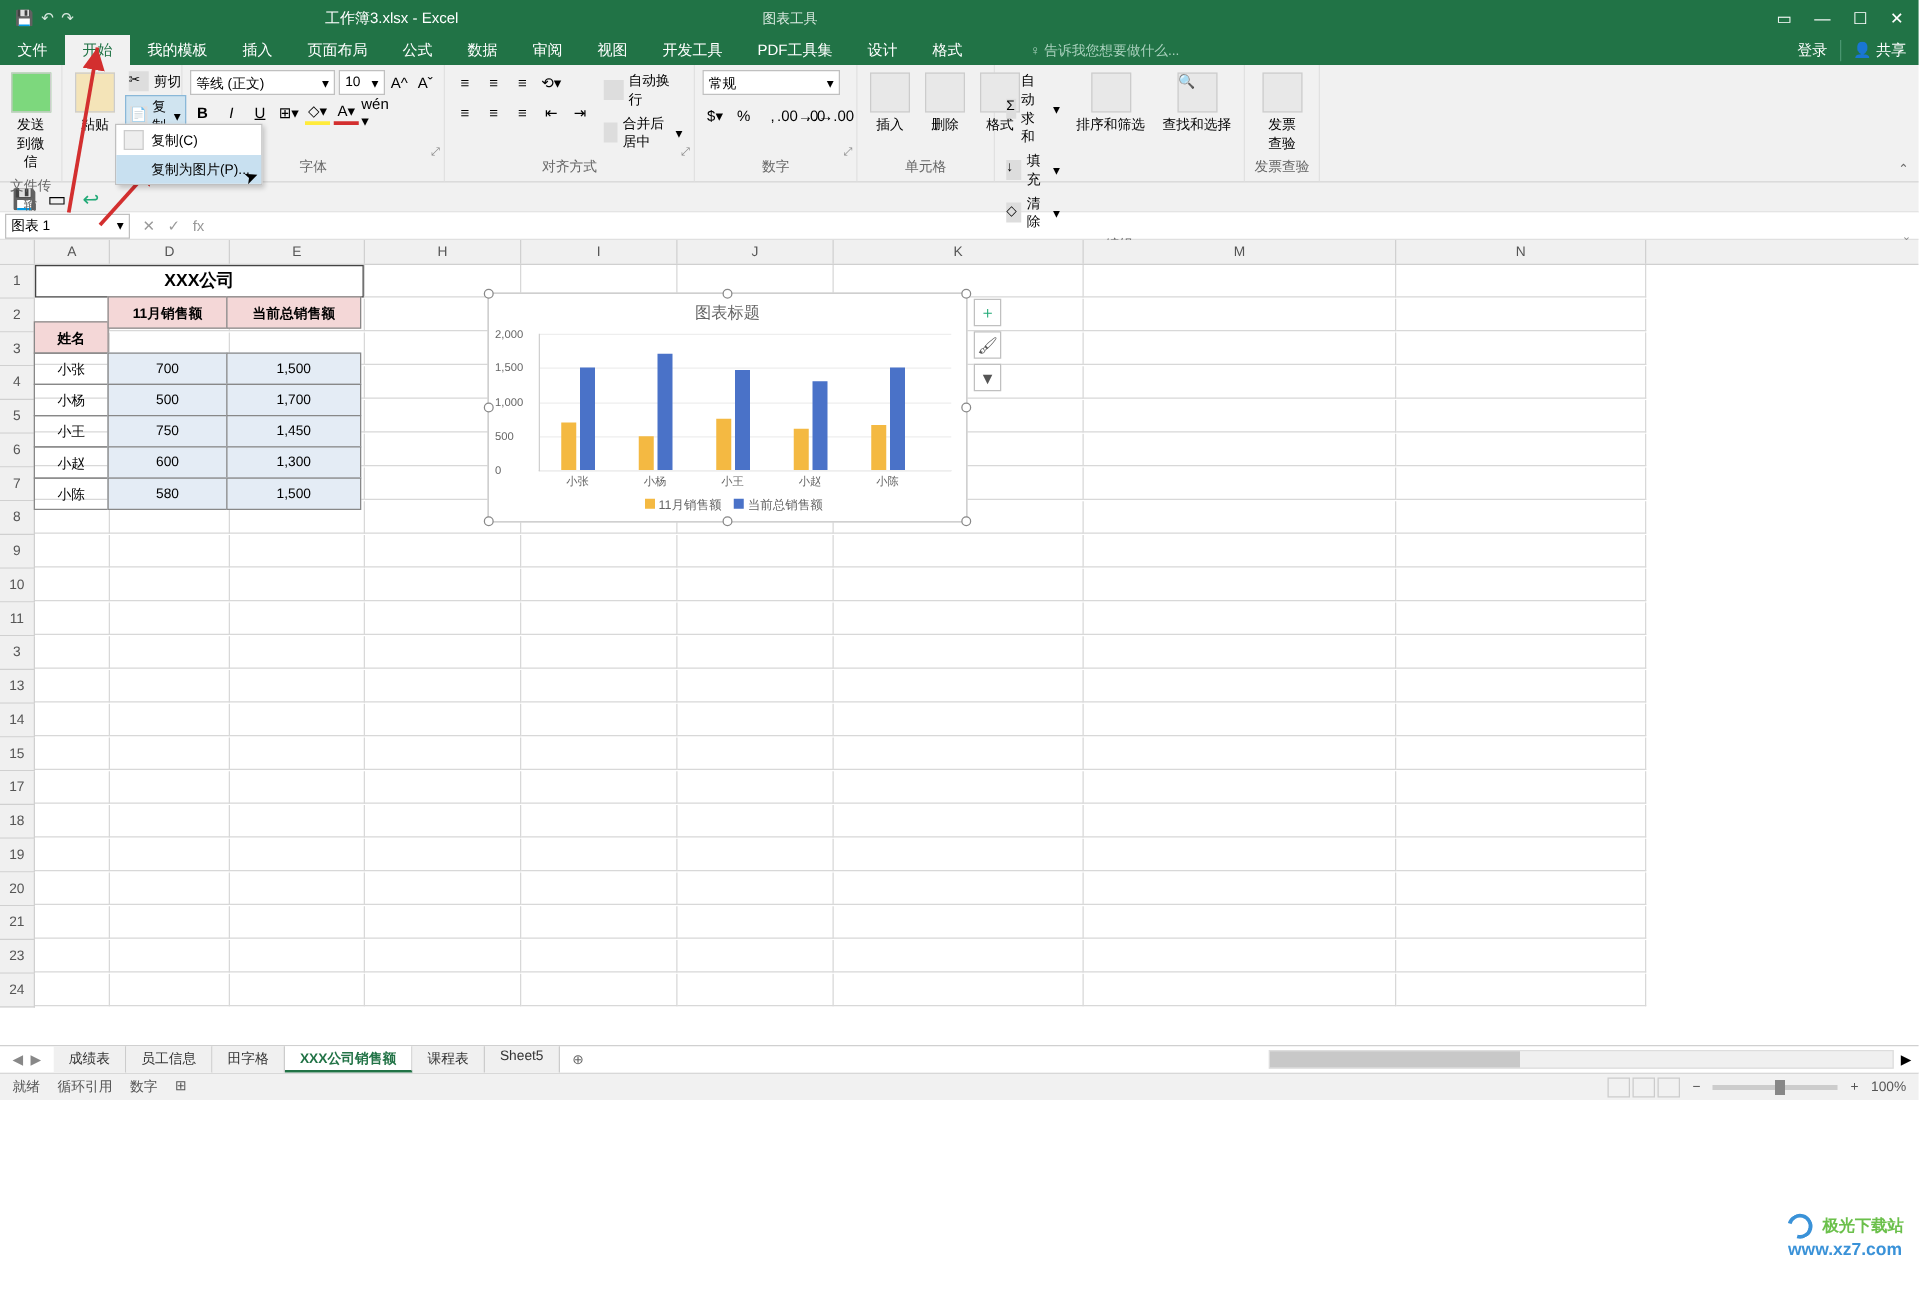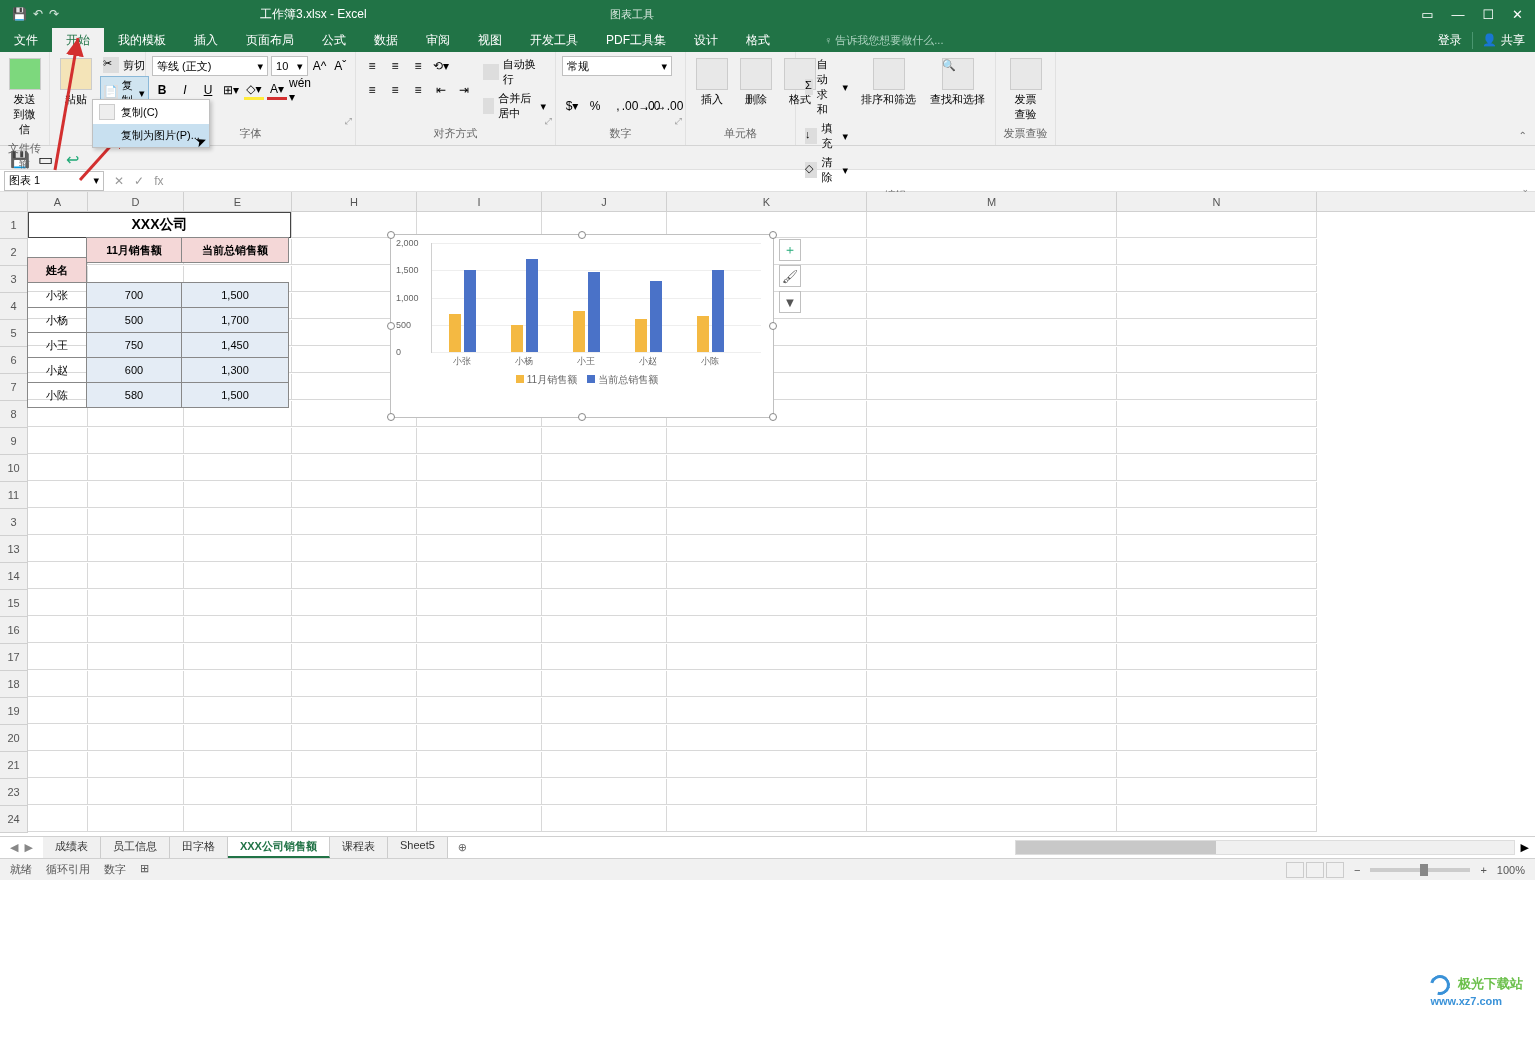--- a/index.html
+++ b/index.html
@@ -94,21 +94,21 @@
 
 .status-bar { height: 22px; background: #f1f1f1; border-top: 1px solid #d0d0d0; display: flex; align-items: center; font-size: 11px; color: #555; padding: 0 10px; justify-content: space-between; }
 .status-left { display: flex; gap: 14px; }
 .status-right { display: flex; align-items: center; gap: 10px; }
 .view-btns { display: flex; gap: 2px; }
 .view-btn { width: 18px; height: 16px; border: 1px solid #ccc; }
 .zoom-slider { width: 100px; height: 4px; background: #ccc; position: relative; }
 .zoom-slider .thumb { position: absolute; left: 50%; top: -4px; width: 8px; height: 12px; background: #888; }
 
 .watermark { position: absolute; right: 12px; bottom: 30px; font-size: 13px; color: #6bc04b; font-weight: bold; z-index: 60; }
-.watermark .sub { font-size: 11px; color: #3a92d8; display: block; }
+.watermark .sub { font-size: 14px; color: #3a92d8; display: block; }
 .wm-icon { display: inline-block; width: 20px; height: 20px; border: 3px solid #3a92d8; border-radius: 50%; vertical-align: middle; margin-right: 4px; border-left-color: transparent; transform: rotate(-30deg); }
 </style>
 </head>
 <body>
 
 <div class="titlebar">
   <div class="file-label">
     <span>💾</span>
     <span>↶</span>
     <span>↷</span>
@@ -231,21 +231,21 @@
             <span class="small-icon"></span>
             <span>自动换行</span>
           </div>
         <div class="small-item"><span class="small-icon"></span><span>合并后居中</span> ▾</div>
       </div>
     </div>
     <div class="ribbon-group-label">对齐方式</div>
     <span class="dialog-launcher">⤢</span>
   </div>
   <div class="ribbon-group" style="width:130px">
-    <div style="display:flex;flex-direction:column;gap:20px">
+    <div style="display:flex;flex-direction:column;gap:7px">
       <div class="font-combo" style="width:110px">
           <span>常规</span>
           <span>▾</span>
         </div>
       <div class="toolbar-row">
         <span class="tb-btn">$▾</span>
         <span class="tb-btn">%</span>
         <span class="tb-btn">,</span>
         <span class="tb-btn">.00→.0</span>
         <span class="tb-btn">.0→.00</span>
@@ -531,32 +531,20 @@
         <div class="cell" style="width: 96px;"></div>
         <div class="cell" style="width: 108px;"></div>
         <div class="cell" style="width: 125px;"></div>
         <div class="cell" style="width: 125px;"></div>
         <div class="cell" style="width: 125px;"></div>
         <div class="cell" style="width: 200px;"></div>
         <div class="cell" style="width: 250px;"></div>
         <div class="cell" style="width: 200px;"></div>
       </div>
       <div class="row-container">
-        <div class="row-header">16</div>
-        <div class="cell" style="width: 60px;"></div>
-        <div class="cell" style="width: 96px;"></div>
-        <div class="cell" style="width: 108px;"></div>
-        <div class="cell" style="width: 125px;"></div>
-        <div class="cell" style="width: 125px;"></div>
-        <div class="cell" style="width: 125px;"></div>
-        <div class="cell" style="width: 200px;"></div>
-        <div class="cell" style="width: 250px;"></div>
-        <div class="cell" style="width: 200px;"></div>
-      </div>
-      <div class="row-container">
         <div class="row-header">17</div>
         <div class="cell" style="width: 60px;"></div>
         <div class="cell" style="width: 96px;"></div>
         <div class="cell" style="width: 108px;"></div>
         <div class="cell" style="width: 125px;"></div>
         <div class="cell" style="width: 125px;"></div>
         <div class="cell" style="width: 125px;"></div>
         <div class="cell" style="width: 200px;"></div>
         <div class="cell" style="width: 250px;"></div>
         <div class="cell" style="width: 200px;"></div>
@@ -673,20 +661,21 @@
 
   <div class="chart-obj">
     <div class="chart-sel-handle" style="left:-4px;top:-4px"></div>
     <div class="chart-sel-handle" style="right:-4px;top:-4px"></div>
     <div class="chart-sel-handle" style="left:-4px;bottom:-4px"></div>
     <div class="chart-sel-handle" style="right:-4px;bottom:-4px"></div>
     <div class="chart-sel-handle" style="left:50%;top:-4px;margin-left:-4px"></div>
     <div class="chart-sel-handle" style="left:50%;bottom:-4px;margin-left:-4px"></div>
     <div class="chart-sel-handle" style="left:-4px;top:50%;margin-top:-4px"></div>
     <div class="chart-sel-handle" style="right:-4px;top:50%;margin-top:-4px"></div>
+    <div class="chart-title">图表标题</div>
     <div class="chart-plot" id="chart-plot">
         <div class="gridline" style="top: 100%;"></div>
         <div class="y-label" style="top: 100%;">0</div>
         <div class="gridline" style="top: 75%;"></div>
         <div class="y-label" style="top: 75%;">500</div>
         <div class="gridline" style="top: 50%;"></div>
         <div class="y-label" style="top: 50%;">1,000</div>
         <div class="gridline" style="top: 25%;"></div>
         <div class="y-label" style="top: 25%;">1,500</div>
         <div class="gridline" style="top: 0%;"></div>

